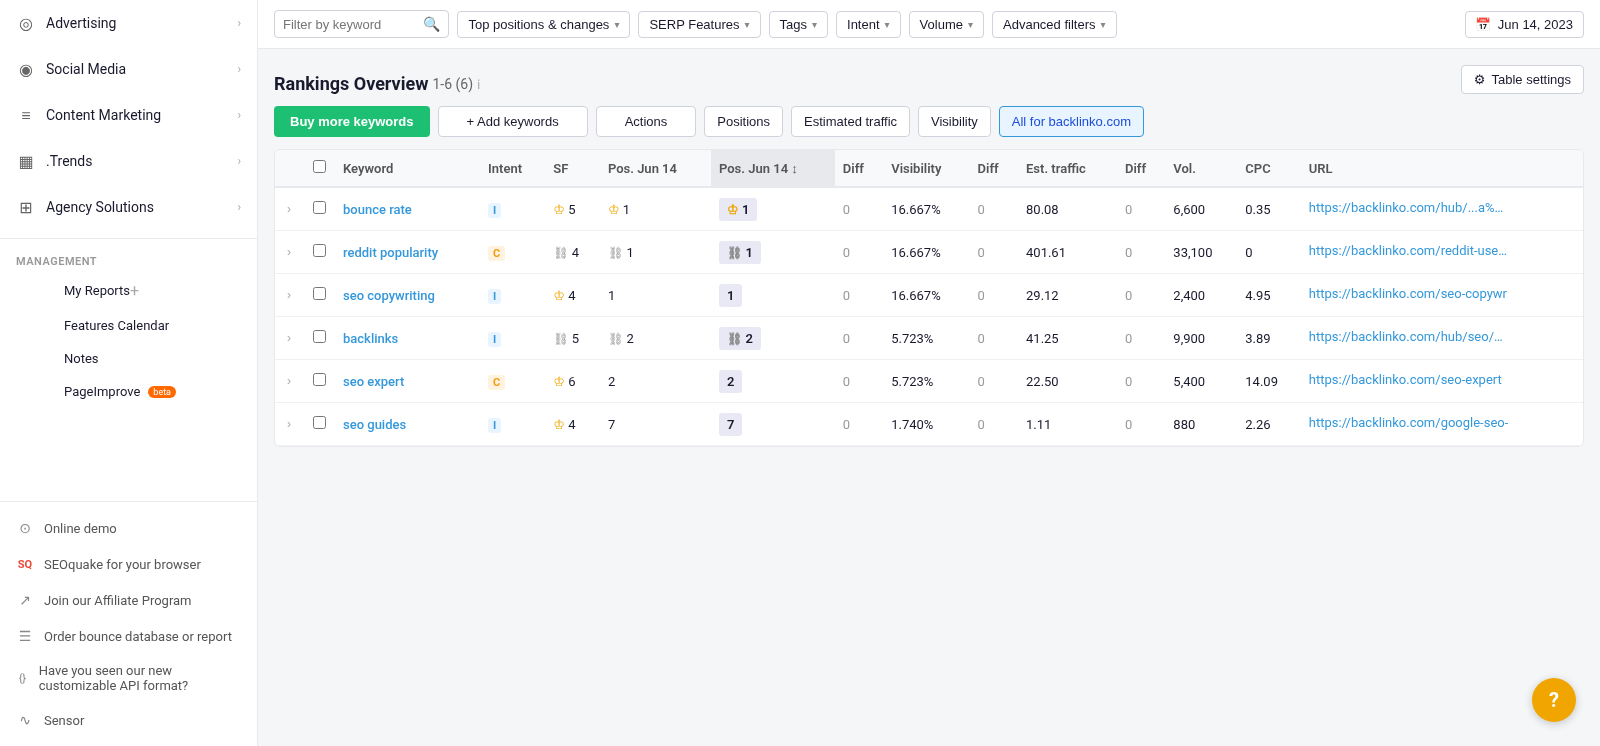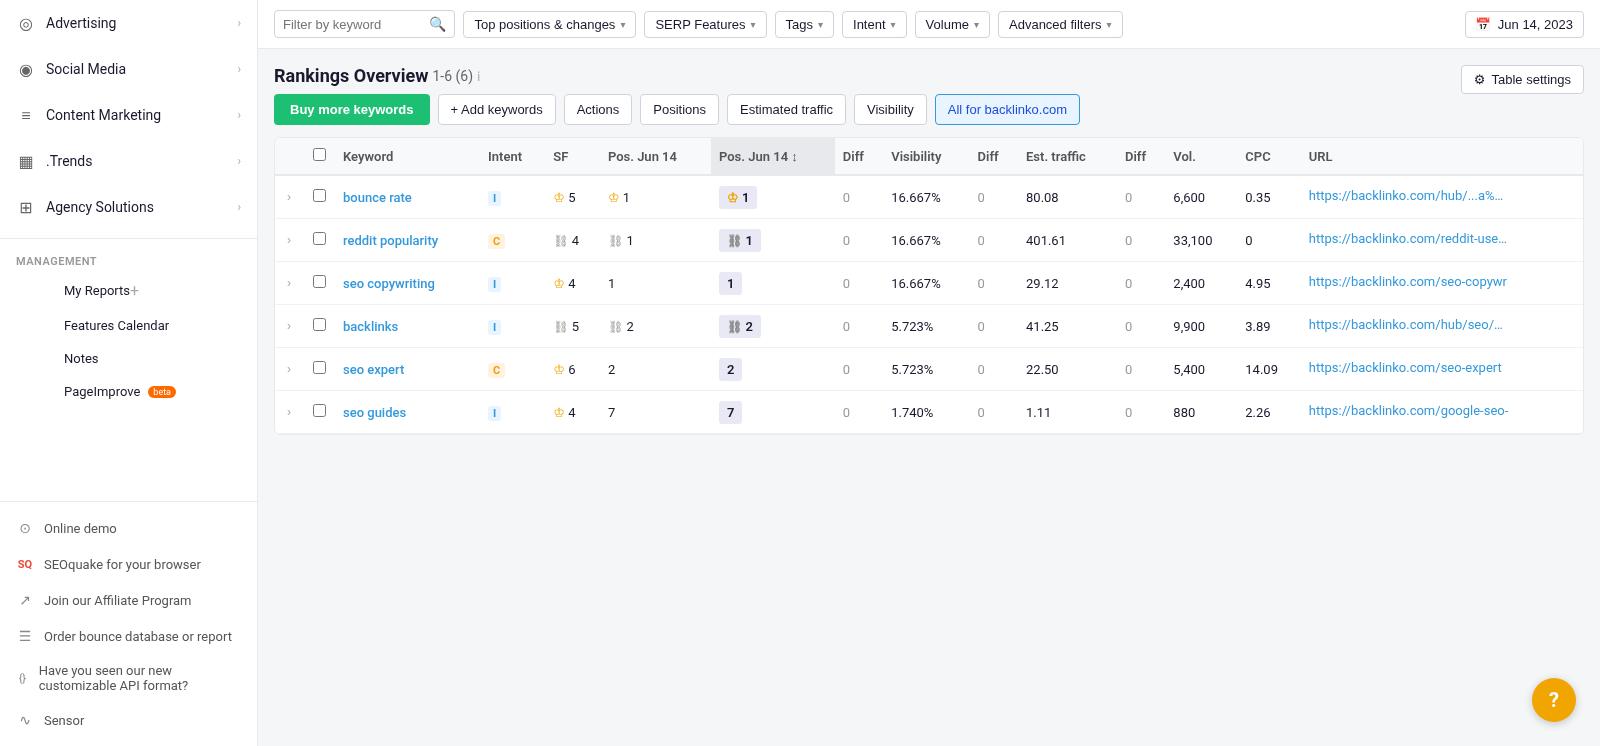--- a/index.html
+++ b/index.html
@@ -19,39 +19,39 @@
     .badge-beta { background: #ff6900; color: #fff; font-size: 9px; padding: 1px 5px; border-radius: 8px; font-weight: 400; }
     .sidebar-bottom { border-top: 1px solid #e8e9ed; padding: 8px 0; margin-top: auto; }
     .sidebar-bottom-item { display: flex; align-items: center; gap: 10px; padding: 9px 16px; cursor: pointer; color: #555; font-size: 13px; }
     .bottom-icon { width: 18px; height: 18px; display: flex; align-items: center; justify-content: center; font-size: 14px; color: #888; }
 
     
     #main { flex: 1; display: flex; flex-direction: column; overflow: hidden; }
 
     
     #toolbar { background: #fff; border-bottom: 1px solid #e8e9ed; padding: 10px 16px; display: flex; align-items: center; gap: 8px; flex-wrap: wrap; }
-    .filter-input-wrap { display: flex; align-items: center; border: 1px solid #d0d3db; border-radius: 4px; padding: 5px 8px; gap: 6px; background: #fff; }
+    .filter-input-wrap { display: flex; align-items: center; border: 1px solid #d0d3db; border-radius: 4px; padding: 5px 8px; gap: 0; background: #fff; }
     .filter-input { border: none; outline: none; font-size: 13px; color: #888; width: 140px; }
     .search-icon-btn { color: #888; font-size: 14px; cursor: pointer; }
     .dropdown-btn { display: flex; align-items: center; gap: 5px; border: 1px solid #d0d3db; border-radius: 4px; padding: 5px 10px; background: #fff; cursor: pointer; font-size: 13px; color: #1a1a2e; white-space: nowrap; }
     .dropdown-chevron { font-size: 10px; color: #888; }
     .toolbar-spacer { flex: 1; }
     .date-btn { display: flex; align-items: center; gap: 6px; border: 1px solid #d0d3db; border-radius: 4px; padding: 5px 10px; background: #fff; cursor: pointer; font-size: 13px; color: #1a1a2e; }
 
     
     #content { flex: 1; padding: 16px; overflow-y: auto; background: #f5f6f8; }
-    .section-header { display: flex; align-items: flex-start; justify-content: space-between; margin-bottom: 0; gap: 18px; }
+    .section-header { display: flex; align-items: flex-end; justify-content: space-between; margin-bottom: 12px; gap: 18px; }
     .section-title { font-size: 18px; font-weight: 700; color: #1a1a2e; }
     .section-subtitle { font-size: 14px; color: #666; margin-left: 4px; }
     .table-settings-btn { display: flex; align-items: center; gap: 6px; border: 1px solid #d0d3db; border-radius: 4px; padding: 6px 12px; background: #fff; cursor: pointer; font-size: 13px; color: #1a1a2e; }
 
     
     .action-bar { display: flex; align-items: center; gap: 8px; margin-bottom: 12px; }
     .btn-primary { background: #1dbf73; color: #fff; border: none; border-radius: 4px; padding: 8px 16px; font-size: 13px; font-weight: 600; cursor: pointer; }
-    .btn-outline { display: flex; align-items: center; gap: 4px; border: 1px solid #d0d3db; border-radius: 4px; padding: 7px 12px; background: #fff; cursor: pointer; font-size: 13px; color: #1a1a2e; }
+    .btn-outline { display: flex; align-items: center; gap: 4px; border: 1px solid #d0d3db; border-radius: 4px; padding: 7px 28px; background: #fff; cursor: pointer; font-size: 13px; color: #1a1a2e; }
     .tab-btn { border: 1px solid #d0d3db; border-radius: 4px; padding: 7px 12px; background: #fff; cursor: pointer; font-size: 13px; color: #1a1a2e; }
     .tab-btn.active { background: #e8f4ff; border-color: #3498db; color: #1d4ed8; font-weight: 500; }
 
     
     .table-wrap { background: #fff; border-radius: 6px; border: 1px solid #e8e9ed; overflow: auto; }
     table { width: 100%; border-collapse: collapse; font-size: 13px; }
     thead th { background: #f8f9fb; border-bottom: 2px solid #e8e9ed; padding: 10px 8px; text-align: left; color: #555; font-weight: 600; white-space: nowrap; }
     thead th.sorted { background: #e8e9ed; }
     tbody tr { border-bottom: 1px solid #f0f1f3; }
     tbody td { padding: 12px 8px; vertical-align: middle; white-space: nowrap; }

